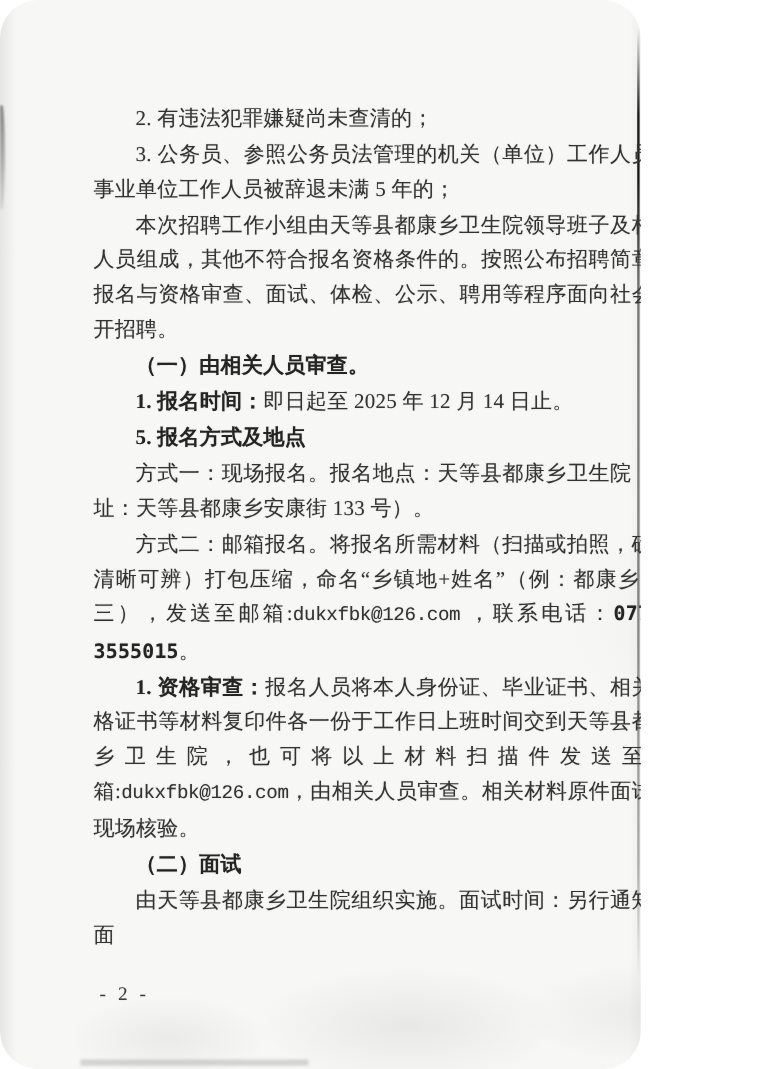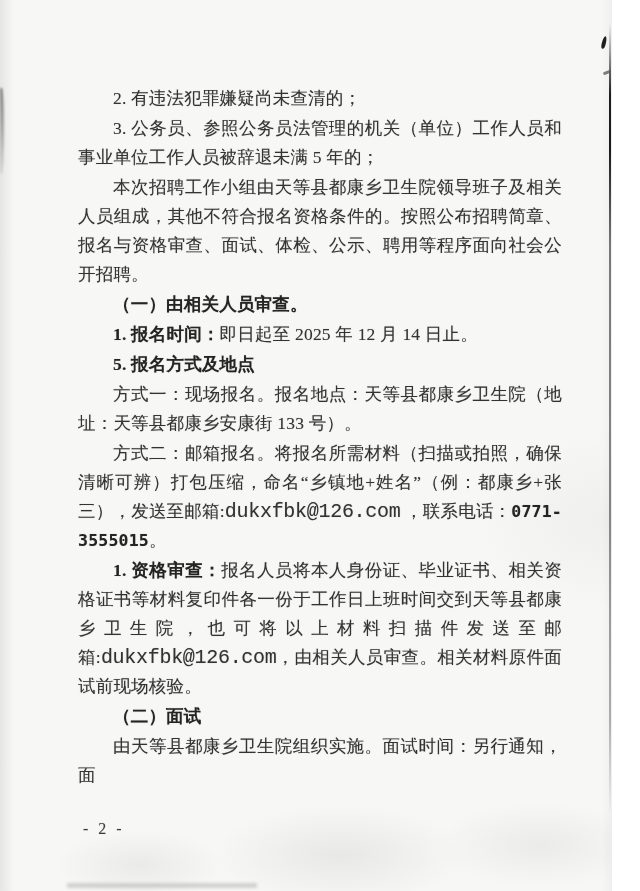--- a/index.html
+++ b/index.html
@@ -1,51 +1,52 @@
 <!DOCTYPE html>
 <html><head>
 <meta charset="utf-8">
 <style>
   html, body { margin: 0; padding: 0; background: #ffffff; }
   .page {
     position: relative;
-    width: 612px;
+    width: 534px;
     height: 891px;
     overflow: hidden;
     background-color: #f7f7f5;
     background-image:
       radial-gradient(ellipse 180px 70px at 340px 855px, rgba(170,170,170,0.20), transparent 70%),
       radial-gradient(ellipse 150px 60px at 540px 845px, rgba(170,170,170,0.16), transparent 70%),
       radial-gradient(ellipse 200px 130px at 610px 520px, rgba(180,180,180,0.12), transparent 70%),
       radial-gradient(ellipse 120px 50px at 140px 865px, rgba(175,175,175,0.18), transparent 70%),
       linear-gradient(to right, rgba(185,185,185,0.28) 0px, rgba(185,185,185,0) 14px),
       linear-gradient(to left, rgba(200,200,200,0.18) 0px, rgba(200,200,200,0) 10px);
     font-family: "Liberation Serif", "DejaVu Serif", serif;
     color: #333333;
+    border-radius: 32px;
   }
   .text-block {
     position: absolute;
     left: 78px;
     top: 84px;
     width: 484px;
   }
   .text-block p {
     margin: 0 0 1px 0;
     font-size: 17.5px;
     line-height: 29px;
     text-align: justify;
     text-indent: 2em;
     letter-spacing: 0.2px;
     text-shadow: 0 0 1px rgba(70,70,70,0.35);
   }
   .bold { font-weight: bold; color: #242424; }
   p.heading { font-weight: bold; color: #242424; }
   .mono {
     font-family: "Liberation Mono", "DejaVu Sans Mono", monospace;
-    font-size: 20px;
+    font-size: 16px;
     letter-spacing: -0.3px;
   }
   .phone {
     font-family: "DejaVu Sans Mono", "Liberation Mono", monospace;
     font-weight: bold;
     font-size: 16.5px;
     color: #242424;
   }
   .footer {
     position: absolute;

